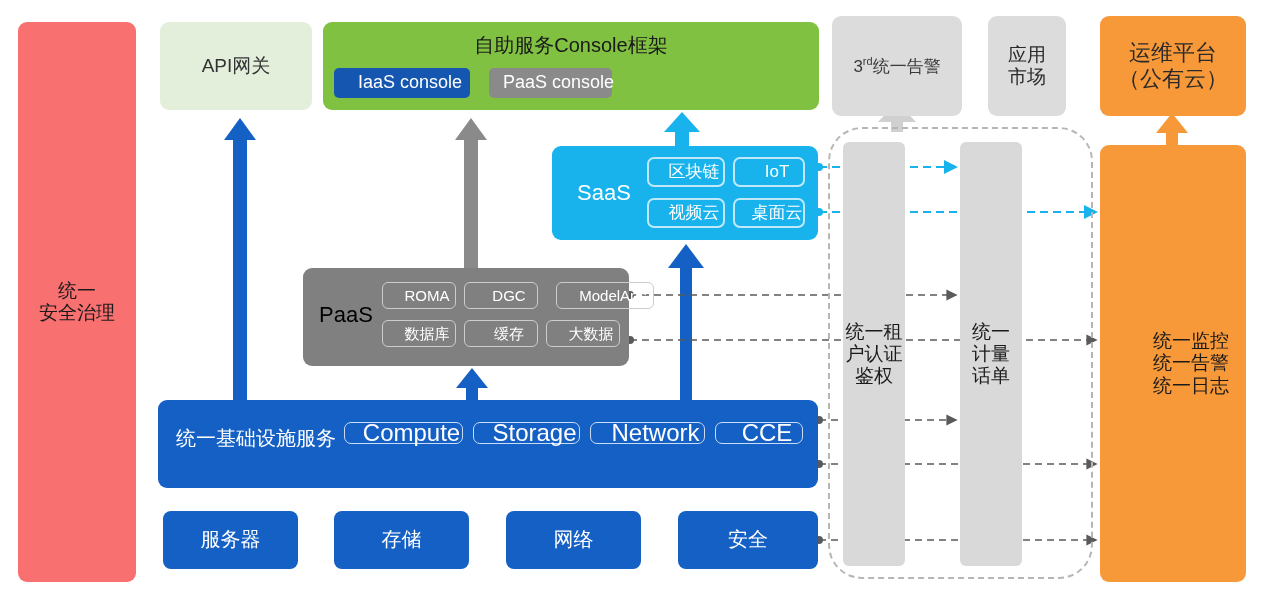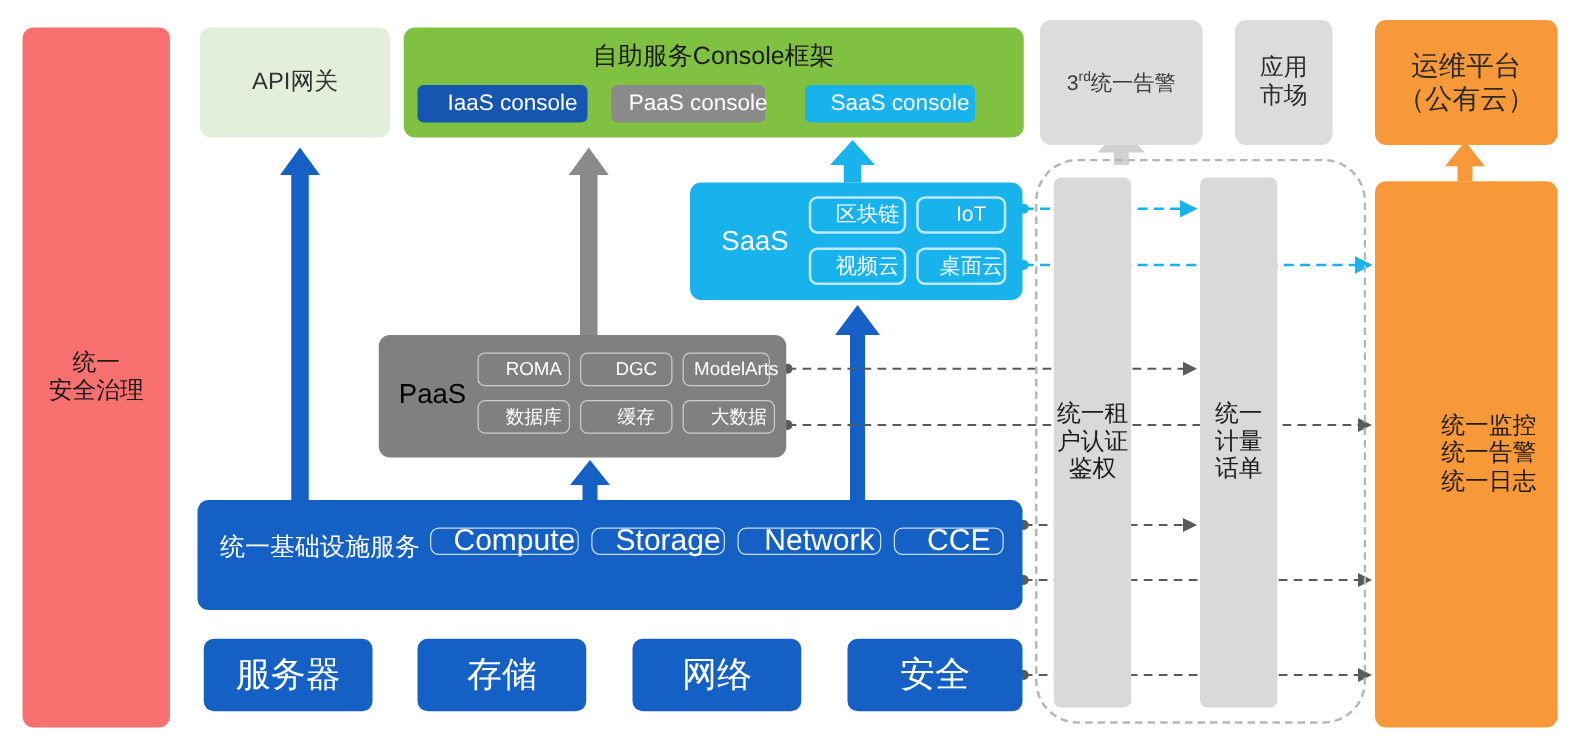--- a/index.html
+++ b/index.html
@@ -124,21 +124,21 @@
   #paas-label {
     position: absolute; left: 8px; top: 34px; width: 70px;
     color: #000000; font-size: 22px; text-align: center;
   }
   .paas-chip {
     height: 27px; border: 1.5px solid #cccccc; color: #ffffff;
     font-size: 15px; background: transparent; border-radius: 6px;
   }
   #paas-roma      { left: 79px;  top: 14px; width: 74px; }
   #paas-dgc       { left: 161px; top: 14px; width: 74px; }
-  #paas-modelarts { left: 243px; top: 14px; width: 70px; }
+  #paas-modelarts { left: 253px; top: 14px; width: 98px; }
   #paas-db        { left: 79px;  top: 52px; width: 74px; }
   #paas-cache     { left: 161px; top: 52px; width: 74px; }
   #paas-bigdata   { left: 243px; top: 52px; width: 74px; }
 
   
   #infra-box {
     left: 158px; top: 400px; width: 660px; height: 88px;
     background: #1560c4; border-radius: 9px; display: block;
   }
   #infra-label {
@@ -150,21 +150,21 @@
     font-size: 24px; background: transparent; border-radius: 7px;
   }
   #infra-compute { left: 186px; width: 119px; }
   #infra-storage { left: 315px; width: 107px; }
   #infra-network { left: 432px; width: 115px; }
   #infra-cce     { left: 557px; width: 88px; }
 
   
   .res-box {
     top: 511px; height: 58px; background: #1560c4;
-    color: #ffffff; font-size: 28px; border-radius: 8px;
+    color: #ffffff; font-size: 20px; border-radius: 8px;
   }
   #res-server  { left: 163px; width: 135px; }
   #res-storage { left: 334px; width: 135px; }
   #res-network { left: 506px; width: 135px; }
   #res-security{ left: 678px; width: 140px; }
 
   
   #capability-enclosure {
     position: absolute; left: 828px; top: 127px; width: 265px; height: 452px;
     border: 2px dashed #b6b6b6; border-radius: 34px; box-sizing: border-box;
@@ -266,21 +266,20 @@
   </div>
 
   <div class="box" id="api-gateway">
     <span>API网关</span>
   </div>
 
   <div class="box" id="console-frame">
     <div id="console-title">自助服务Console框架</div>
     <div class="chip console-chip" id="iaas-console">IaaS console</div>
     <div class="chip console-chip" id="paas-console">PaaS console</div>
-    <div class="chip console-chip" id="saas-console">SaaS console</div>
   </div>
 
   <div class="box" id="third-party">
     <span><span>3</span><sup>rd</sup><span>统一告警</span></span>
   </div>
 
   <div class="box" id="app-market">
     <div>
       <div>应用</div>
       <div>市场</div>

